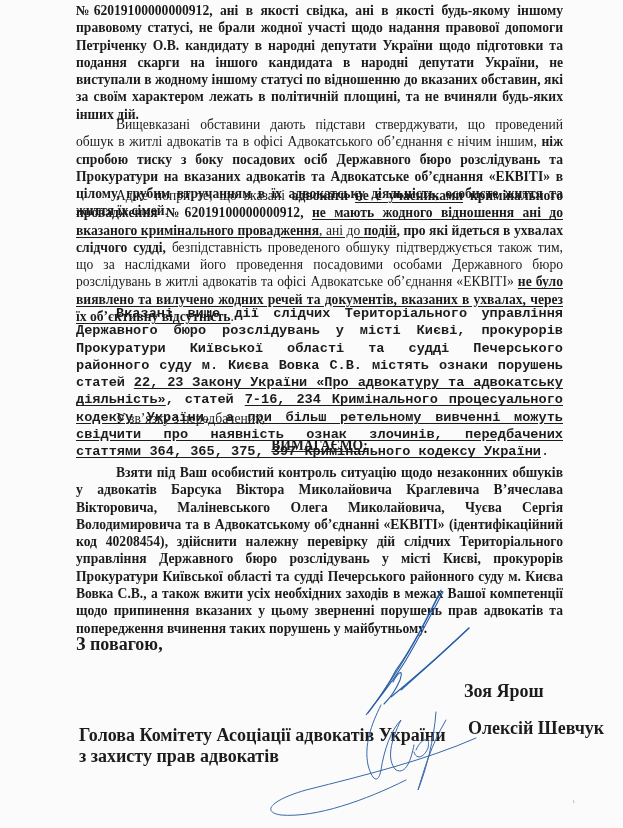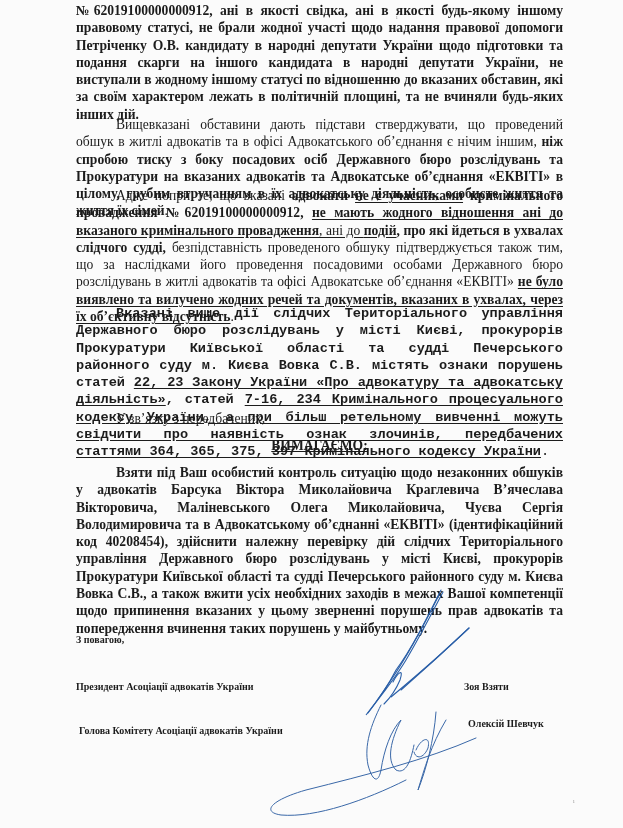--- a/index.html
+++ b/index.html
@@ -9,21 +9,21 @@
   }
   .page { position: absolute; left: 0; top: 0; width: 623px; height: 806px; margin-left: 6px; }
   .para {
     position: absolute; left: 70px; width: 487px;
     font-size: 13.6px; line-height: 17.3px; text-align: justify; text-align-last: left;
   }
   .indent { text-indent: 40px; }
   .b { font-weight: bold; }
   .u { text-decoration: underline; text-underline-offset: 2px; }
   .center { text-align: center; text-align-last: center; text-decoration: underline; }
-  .sigline { position: absolute; font-size: 10px; font-weight: bold; white-space: nowrap; }
+  .sigline { position: absolute; font-size: 18px; font-weight: bold; white-space: nowrap; }
   svg.sig { position: absolute; left: 0; top: 0; pointer-events: none; }
   .speck { position: absolute; font-size: 6px; color: #999; }
 </style>
 </head>
 <body>
 
 <div class="page">
 
   <div class="para b" style="top:2px;">
     <span>№62019100000000912, ані в якості свідка, ані в якості будь-якому іншому правовому статусі, не брали жодної участі щодо надання правової допомоги Петріченку О.В. кандидату в народні депутати України щодо підготовки та подання скарги на іншого кандидата в народні депутати України, не виступали в жодному іншому статусі по відношенню до вказаних обставин, які за своїм характером лежать в політичній площині, та не вчиняли будь-яких інших дій.</span>
@@ -48,24 +48,24 @@
   <div class="para b center" style="top:437px;">
     <span>ВИМАГАЄМО:</span>
   </div>
 
   <div class="para indent b" style="top:464px;">
     <span>Взяти під Ваш особистий контроль ситуацію щодо незаконних обшуків у адвокатів Барсука Віктора Миколайовича Краглевича В’ячеслава Вікторовича, Маліневського Олега Миколайовича, Чуєва Сергія Володимировича та в Адвокатському об’єднанні «ЕКВІТІ» (ідентифікаційний код 40208454), здійснити належну перевірку дій слідчих Територіального управління Державного бюро розслідувань у місті Києві, прокурорів Прокуратури Київської області та судді Печерського районного суду м. Києва Вовка С.В., а також вжити усіх необхідних заходів в межах Вашої компетенції щодо припинення вказаних у цьому зверненні порушень прав адвокатів та попередження вчинення таких порушень у майбутньому.</span>
   </div>
 
   <div class="sigline" style="left:70px; top:634px;">З повагою,</div>
 
-  <div class="sigline" style="left:70px; top:681px;">Президент Асоціації адвокатів України</div>
-  <div class="sigline" style="left:458px; top:681px;">Зоя Взяти</div>
+  <div class="sigline" style="left:458px; top:681px;">Зоя Ярош</div>
 
   <div class="sigline" style="left:73px; top:725px;">Голова Комітету Асоціації адвокатів України</div>
+  <div class="sigline" style="left:73px; top:746px;">з захисту прав  адвокатів</div>
   <div class="sigline" style="left:462px; top:718px;">Олексій Шевчук</div>
 
   <svg class="sig" width="623" height="828">
     <g fill="none" stroke="#2a5fa8" stroke-width="1.1" stroke-linecap="round">
       <path d="M435,590 C420,620 405,650 390,670 C380,690 368,705 360,715 C372,700 388,680 400,660 C412,640 425,615 437,592"></path>
       <path d="M433,595 C418,625 402,655 385,680 C375,695 366,708 362,713"></path>
       <path d="M387,682 C392,672 398,668 394,680 C389,692 382,700 378,704"></path>
       <path d="M463,628 C440,650 415,672 385,697"></path>
       <path d="M463,628 C445,645 420,668 395,690"></path>
     </g>

